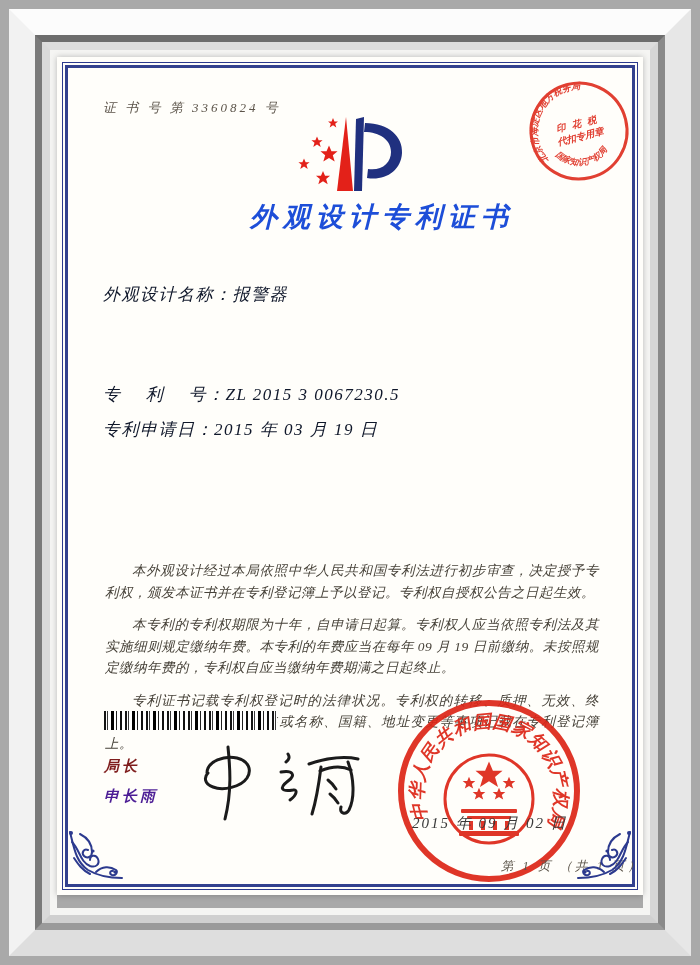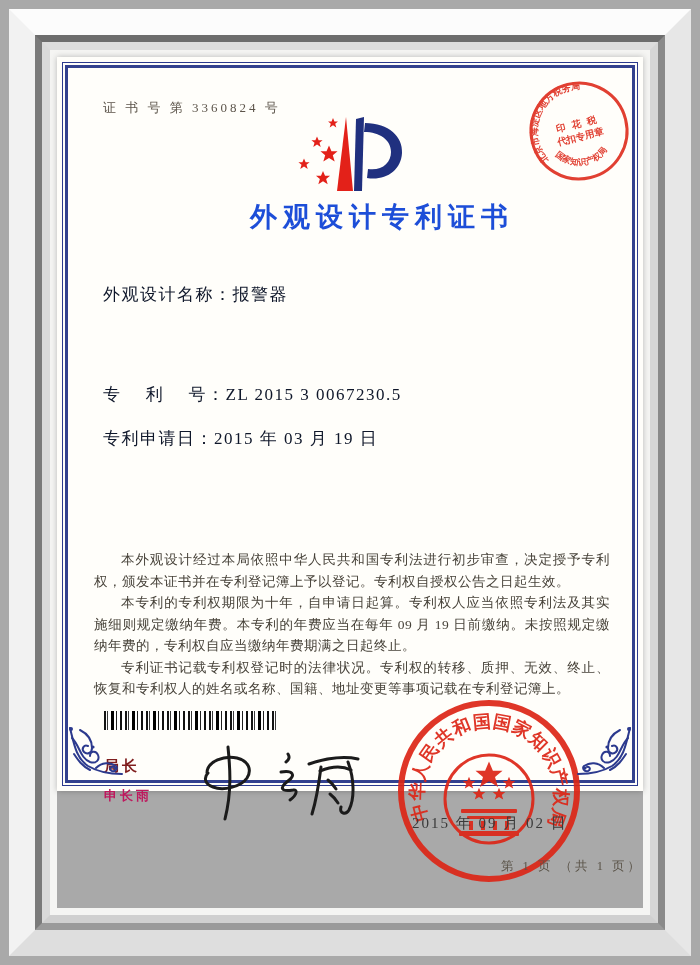--- a/index.html
+++ b/index.html
@@ -12,47 +12,47 @@
   
   .frame-bevel{position:absolute;inset:9px;border:26px solid;
     border-color:#fcfcfc #e7e7e7 #dedede #f2f2f2;
     box-shadow:inset 0 0 0 1px #bdbdbd;}
   .frame-dark{position:absolute;inset:35px;border:7px solid;
     border-color:#6d6d6d #8a8a8a #9a9a9a #7a7a7a;}
   .frame-mat{position:absolute;inset:42px;border:8px solid;
     border-color:#dddddd #d6d6d6 #d0d0d0 #dadada;}
   .frame-mat2{position:absolute;inset:50px;border:7px solid #f5f5f3;}
   
-  .paper{position:absolute;left:57px;top:57px;width:586px;height:734px;
-    background:#fffefa;box-shadow:0 0 6px rgba(0,0,0,.25);}
+  .paper{position:absolute;left:57px;top:57px;width:586px;height:838px;
+    background:#fffefa;box-shadow:0 0 6px rgba(0,0,0,.25);font-style:italic;}
   .blue-line-outer{position:absolute;inset:5px;border:1px solid #2c3a8e;pointer-events:none;}
   .blue-line-inner{position:absolute;inset:8px;border:3px solid #33418f;pointer-events:none;}
   
   .cert-no{position:absolute;left:46px;top:42px;font-size:13px;
     letter-spacing:3px;color:#5c544a;}
   .logo{position:absolute;left:232px;top:54px;width:132px;height:94px;}
   .title{position:absolute;left:0;top:142px;width:100%;text-align:center;
     font-size:27px;font-weight:700;letter-spacing:6px;color:#1d4ed8;margin-left:32px;}
   .field{position:absolute;left:46px;font-size:17px;color:#0f172a;
     letter-spacing:1.5px;white-space:pre;}
-  .f0{top:226px}.f1{top:277px}.f2{top:326px}.f3{top:370px}.f4{top:421px}.f5{top:467px}
+  .f0{top:226px}.f1{top:277px}.f2{top:326px}.f3{top:361px}.f4{top:421px}.f5{top:467px}
   .paras{position:absolute;left:37px;top:492px;width:516px;
     font-size:13.5px;line-height:21.5px;color:#474239;text-align:justify;}
-  .paras p{margin:0;text-indent:2em;letter-spacing:.5px;}
+  .paras p{margin:11px;text-indent:2em;letter-spacing:.5px;}
   .barcode{position:absolute;left:47px;top:654px;width:173px;height:19px;
     background:
       repeating-linear-gradient(90deg,
         #141414 0 2px,#fff 2px 3px,#3a3a3a 3px 4px,#fff 4px 7px,
         #000 7px 10px,#fff 10px 12px,#222 12px 13px,#fff 13px 16px,
         #101010 16px 18px,#fff 18px 21px);}
   .signer-title{position:absolute;left:47px;top:700px;font-size:15px;
     font-weight:700;letter-spacing:3px;color:#7f1d1d;
     font-family:"Liberation Sans","DejaVu Sans",sans-serif;}
-  .signer-name{position:absolute;left:47px;top:730px;font-size:13px;
-    font-weight:700;letter-spacing:3px;color:#be185d;
+  .signer-name{position:absolute;left:47px;top:730px;font-size:15px;
+    font-weight:700;letter-spacing:3px;color:#4c1d95;
     font-family:"Liberation Sans","DejaVu Sans",sans-serif;}
   .signature{position:absolute;left:134px;top:684px;width:178px;height:84px;}
   .main-seal{position:absolute;left:338px;top:640px;width:188px;height:188px;opacity:.92;}
   .date-stamp{position:absolute;left:355px;top:757px;font-size:15px;
     letter-spacing:2px;color:#3a3a3a;z-index:5;}
   .footer{position:absolute;left:0;top:801px;width:100%;text-align:right;
     font-size:12.5px;letter-spacing:3px;color:#5a5348;}
   .tax-seal{position:absolute;left:468px;top:20px;width:108px;height:108px;
     transform:rotate(-14deg);opacity:.88;}
   .flourish{position:absolute;width:58px;height:58px;bottom:9px;}

